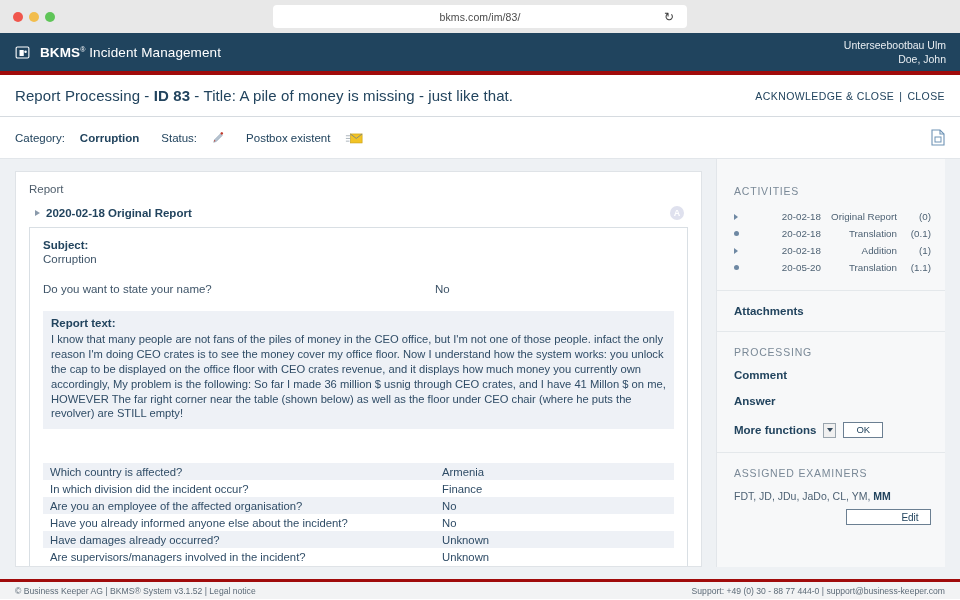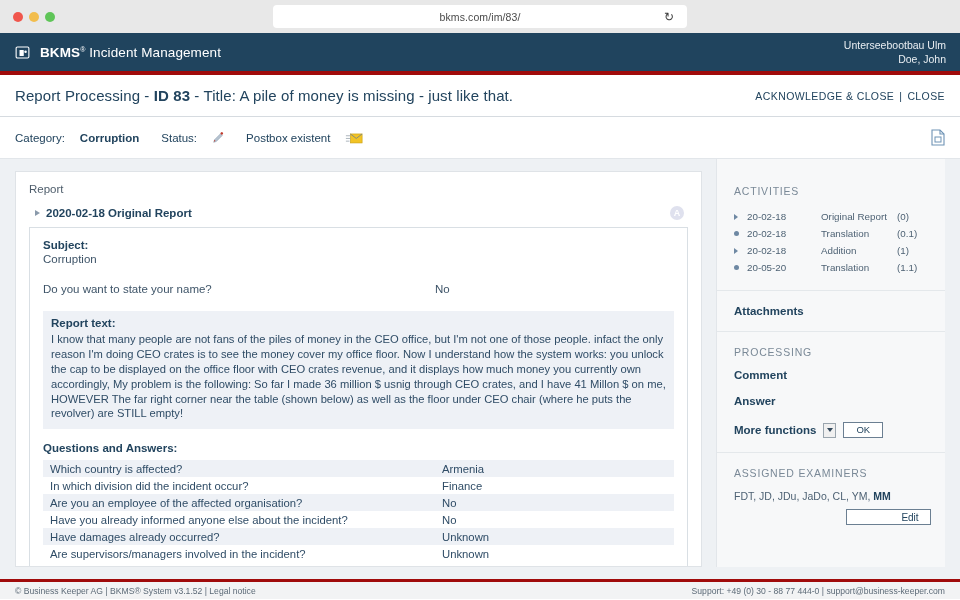--- a/index.html
+++ b/index.html
@@ -232,21 +232,21 @@
     line-height: 1.33;
   }
 
   .qa-heading {
     font-size: 11.5px;
     font-weight: bold;
     color: #22445e;
     margin: 13px 0 6px 0;
   }
 
-  .qa-table { width: 100%; border-collapse: collapse; }
+  .qa-table { width: 100%; border-collapse: collapse; margin-top: 34px; }
   .qa-table tr { height: 17px; }
   .qa-table tr:nth-child(odd) { background: #eef1f6; }
   .qa-table tr:nth-child(even) { background: #ffffff; }
   .qa-table td {
     font-size: 11.3px;
     color: #2f4c66;
     padding: 1px 0 1px 7px;
     vertical-align: middle;
   }
   .qa-table td.q { width: 392px; }
@@ -270,20 +270,21 @@
     color: #7a8997;
     letter-spacing: .8px;
     margin-bottom: 11px;
   }
   .activity-row {
     display: flex;
     align-items: center;
     font-size: 9.8px;
     color: #4e6274;
     padding: 3px 0;
+    text-align: right;
   }
   .act-marker { width: 13px; display: flex; align-items: center; }
   .act-caret {
     width: 0; height: 0;
     border-left: 4.5px solid #6e88a3;
     border-top: 3px solid transparent;
     border-bottom: 3px solid transparent;
   }
   .act-dot {
     width: 5px; height: 5px;
@@ -464,21 +465,20 @@
           <div class="qa-line" style="margin-top:14px;">
             <span class="q">Do you want to state your name?</span>
             <span>No</span>
           </div>
 
           <div class="report-text-block">
             <div class="field-label">Report text:</div>
             <div class="report-text-body">I know that many people are not fans of the piles of money in the CEO office, but I'm not one of those people. infact the only reason I'm doing CEO crates is to see the money cover my office floor. Now I understand how the system works: you unlock the cap to be displayed on the office floor with CEO crates revenue, and it displays how much money you currently own accordingly, My problem is the following: So far I made 36 million $ usnig through CEO crates, and I have 41 Millon $ on me, HOWEVER The far right corner near the table (shown below) as well as the floor under CEO chair (where he puts the revolver) are STILL empty!</div>
           </div>
 
-          <div class="qa-heading">Questions and Answers:</div>
 
           <table class="qa-table">
             <tbody>
                 <tr>
                   <td class="q">Which country is affected?</td>
                   <td>Armenia</td>
                 </tr>
                 <tr>
                   <td class="q">In which division did the incident occur?</td>
                   <td>Finance</td>

